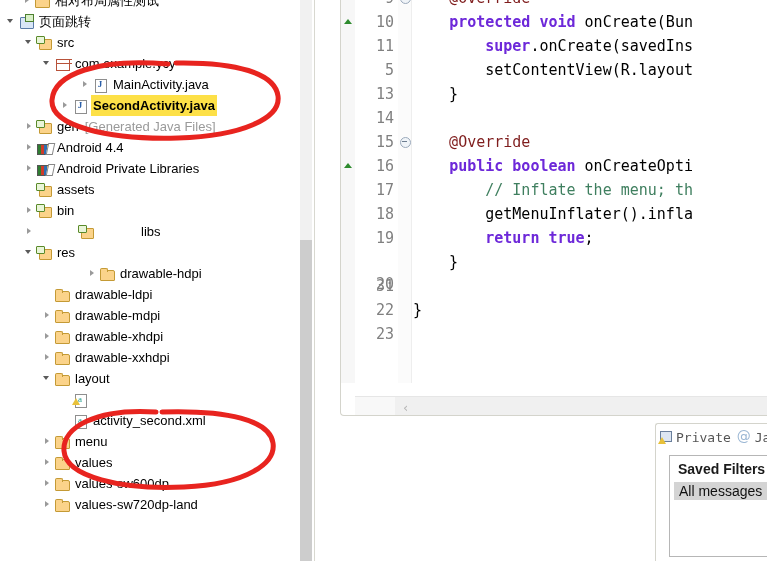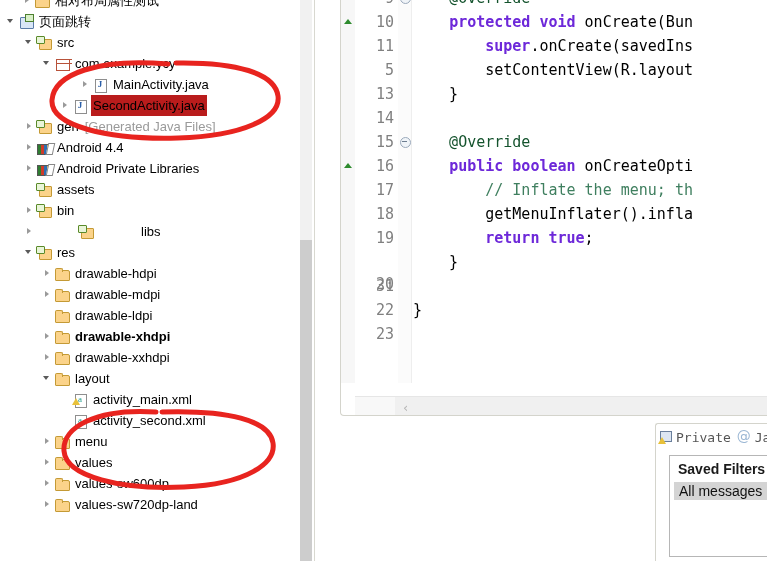--- a/index.html
+++ b/index.html
@@ -21,21 +21,21 @@
   #tree{
     position:absolute;left:0;top:0;width:300px;height:561px;
     background:#ffffff;
   }
   .row{
     position:relative;height:21px;line-height:21px;
     white-space:nowrap;
     font-size:13px;
     display:flex;align-items:center;
   }
-  .row.sel > .label{background:#b91c1c;}
+  .row.sel > .label{background:#fde047;font-weight:bold;}
   .twisty{
     width:12px;height:21px;flex:0 0 12px;
     position:relative;
   }
   .twisty.closed::before{
     content:"";position:absolute;left:3px;top:7px;
     width:0;height:0;border-left:4px solid #9a9a9a;
     border-top:3.5px solid transparent;border-bottom:3.5px solid transparent;
   }
   .twisty.open::before{
@@ -162,21 +162,21 @@
     white-space:pre;overflow:hidden;
   }
   .ln{
     position:absolute;right:4px;width:40px;text-align:right;
     font-family:"DejaVu Sans Mono","Liberation Mono",monospace;
     font-size:15px;line-height:24px;color:#808080;
   }
   .cl{position:absolute;left:0;}
   .kw{color:#6d28d9;font-weight:bold;}
   .cm{color:#3f7f5f;}
-  .ann{color:#14532d;}
+  .ann{color:#7f1d1d;}
   .foldmark{
     position:absolute;left:2px;width:9px;height:9px;border:1px solid #9aa9bb;
     border-radius:50%;background:#f0f4f8;
   }
   .foldmark::after{
     content:"";position:absolute;left:1px;top:3px;width:5px;height:1px;background:#6d7d90;
   }
   .uparrow{
     position:absolute;left:3px;width:0;height:0;
     border-left:4px solid transparent;border-right:4px solid transparent;
@@ -287,56 +287,55 @@
       <div class="row" style="padding-left: 24px; gap: 42px;">
         <span class="twisty closed"></span>
         <span class="ico ic-srcfolder"></span>
         <span class="label">libs</span>
       </div>
       <div class="row" style="padding-left: 24px;">
         <span class="twisty open"></span>
         <span class="ico ic-srcfolder"></span>
         <span class="label">res</span>
       </div>
-      <div class="row" style="padding-left: 42px;">
+      <div class="row" style="padding-left: 42px; margin-left: 45px;">
         <span class="twisty closed"></span>
         <span class="ico ic-folder"></span>
         <span class="label">drawable-hdpi</span>
       </div>
       <div class="row" style="padding-left: 42px;">
+        <span class="twisty"></span>
+        <span class="ico ic-folder"></span>
+        <span class="label">drawable-ldpi</span>
+      </div>
+      <div class="row" style="padding-left: 42px;">
         <span class="twisty closed"></span>
         <span class="ico ic-folder"></span>
         <span class="label">drawable-mdpi</span>
       </div>
       <div class="row" style="padding-left: 42px;">
-        <span class="twisty"></span>
-        <span class="ico ic-folder"></span>
-        <span class="label">drawable-ldpi</span>
-      </div>
-      <div class="row" style="padding-left: 42px; font-weight: bold;">
         <span class="twisty closed"></span>
         <span class="ico ic-folder"></span>
         <span class="label">drawable-xhdpi</span>
       </div>
       <div class="row" style="padding-left: 42px;">
         <span class="twisty closed"></span>
         <span class="ico ic-folder"></span>
         <span class="label">drawable-xxhdpi</span>
       </div>
       <div class="row" style="padding-left: 42px;">
         <span class="twisty open"></span>
         <span class="ico ic-folder"></span>
         <span class="label">layout</span>
       </div>
       <div class="row" style="padding-left: 60px;">
         <span class="twisty"></span>
         <span class="ico ic-xml warn">
           <span class="badge"></span>
         </span>
-        <span class="label">activity_main.xml</span>
       </div>
       <div class="row" style="padding-left: 60px;">
         <span class="twisty"></span>
         <span class="ico ic-xml"></span>
         <span class="label">activity_second.xml</span>
       </div>
       <div class="row" style="padding-left: 42px;">
         <span class="twisty closed"></span>
         <span class="ico ic-folder"></span>
         <span class="label">menu</span>

